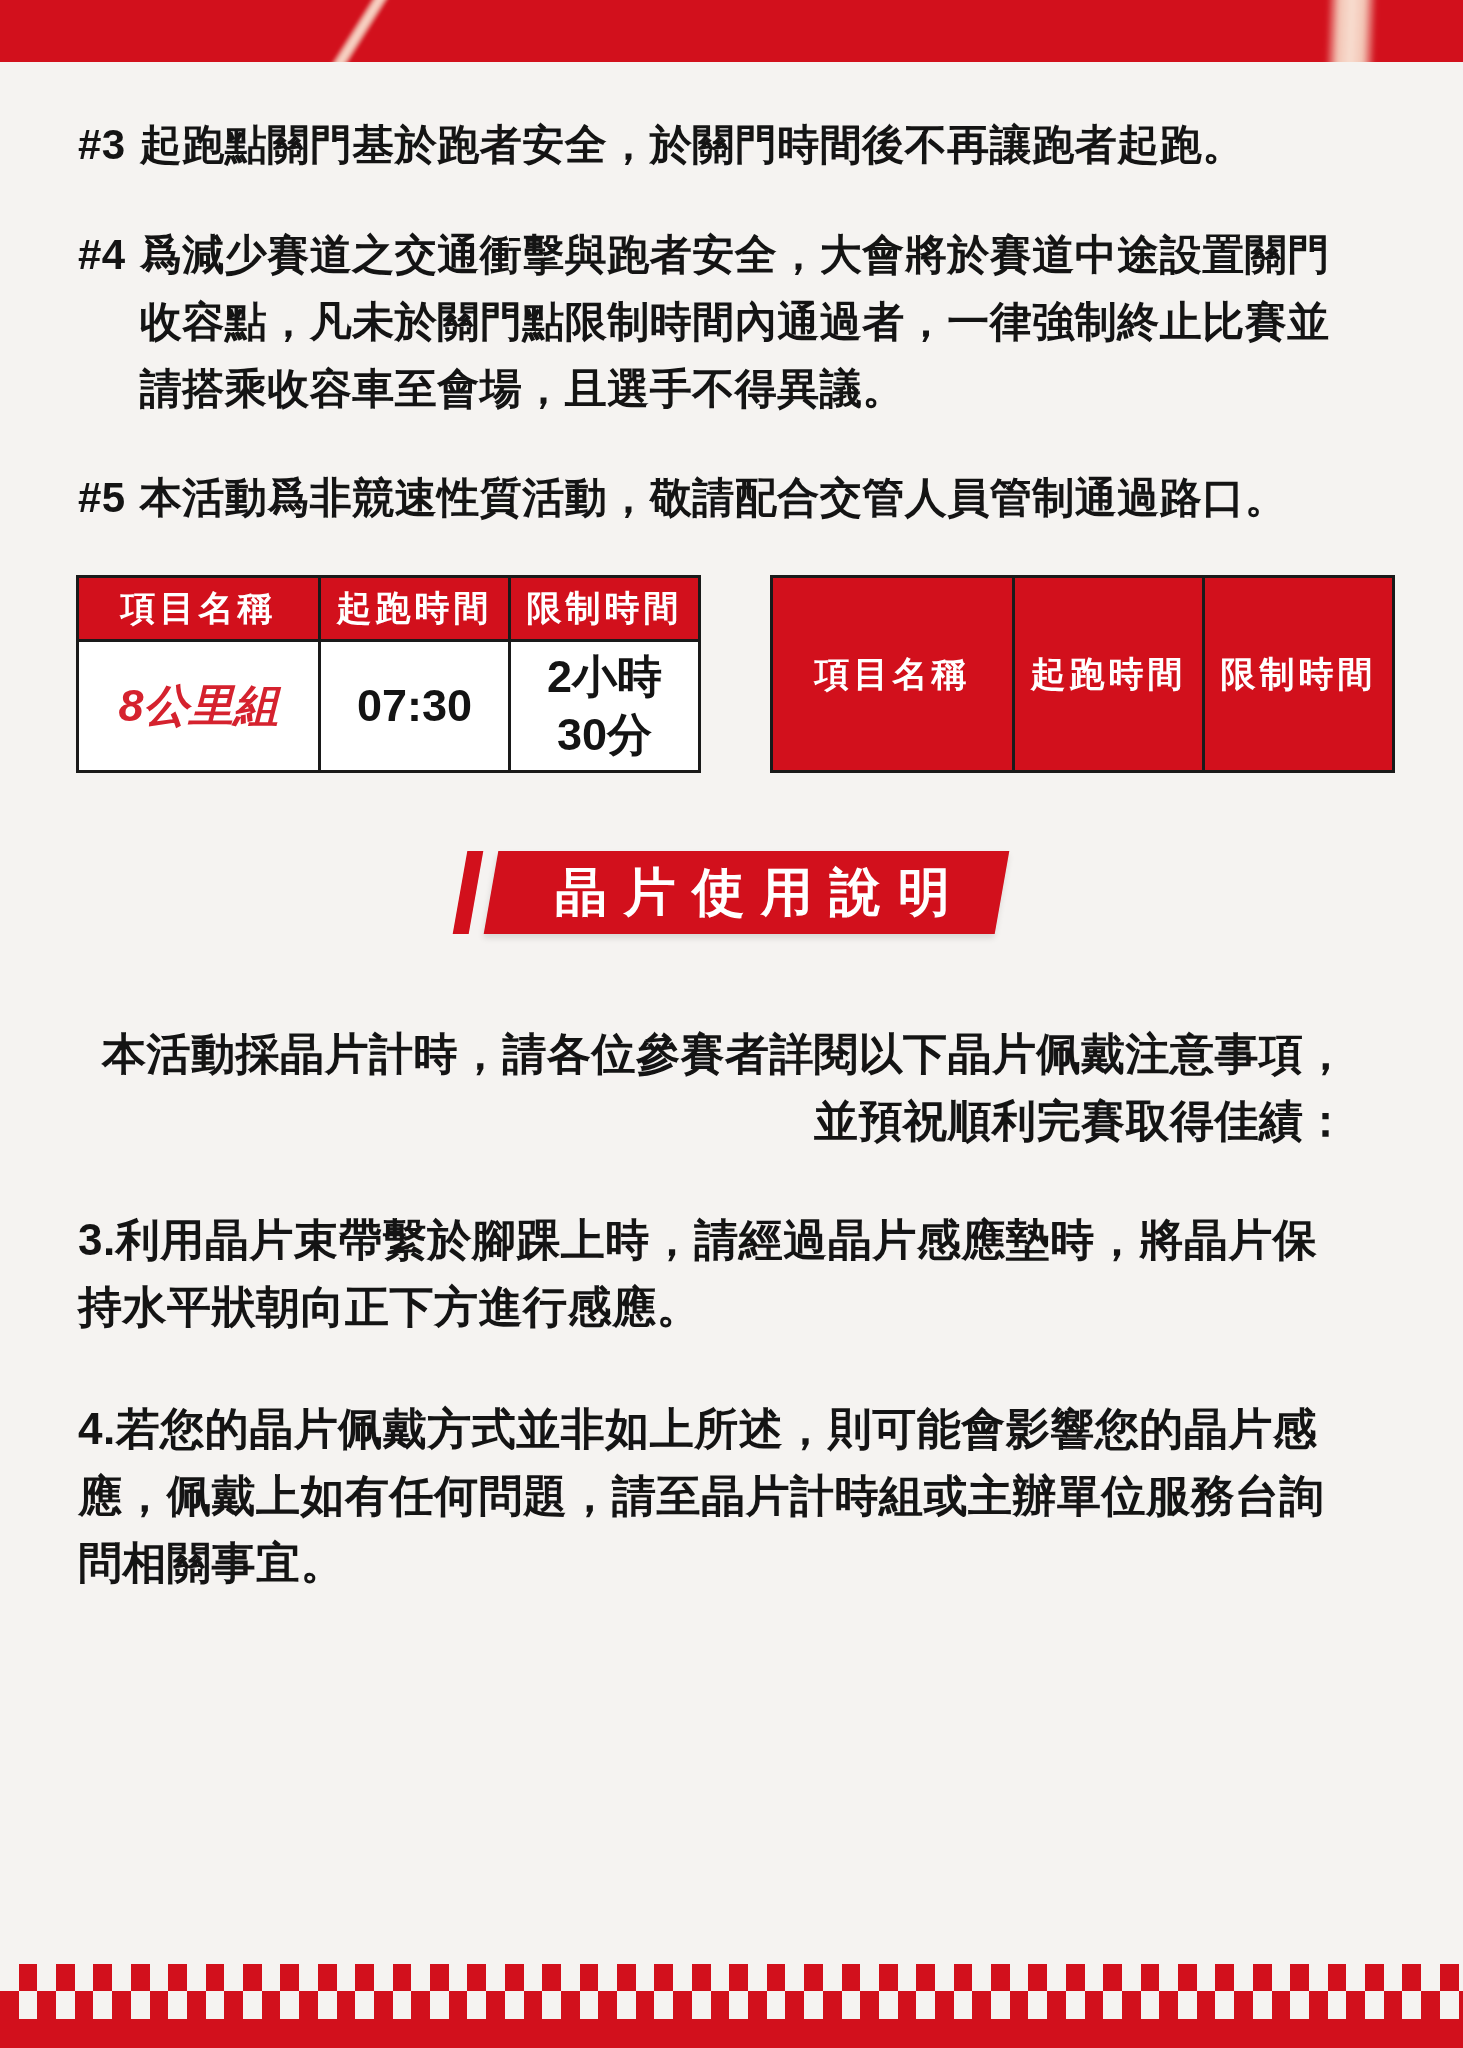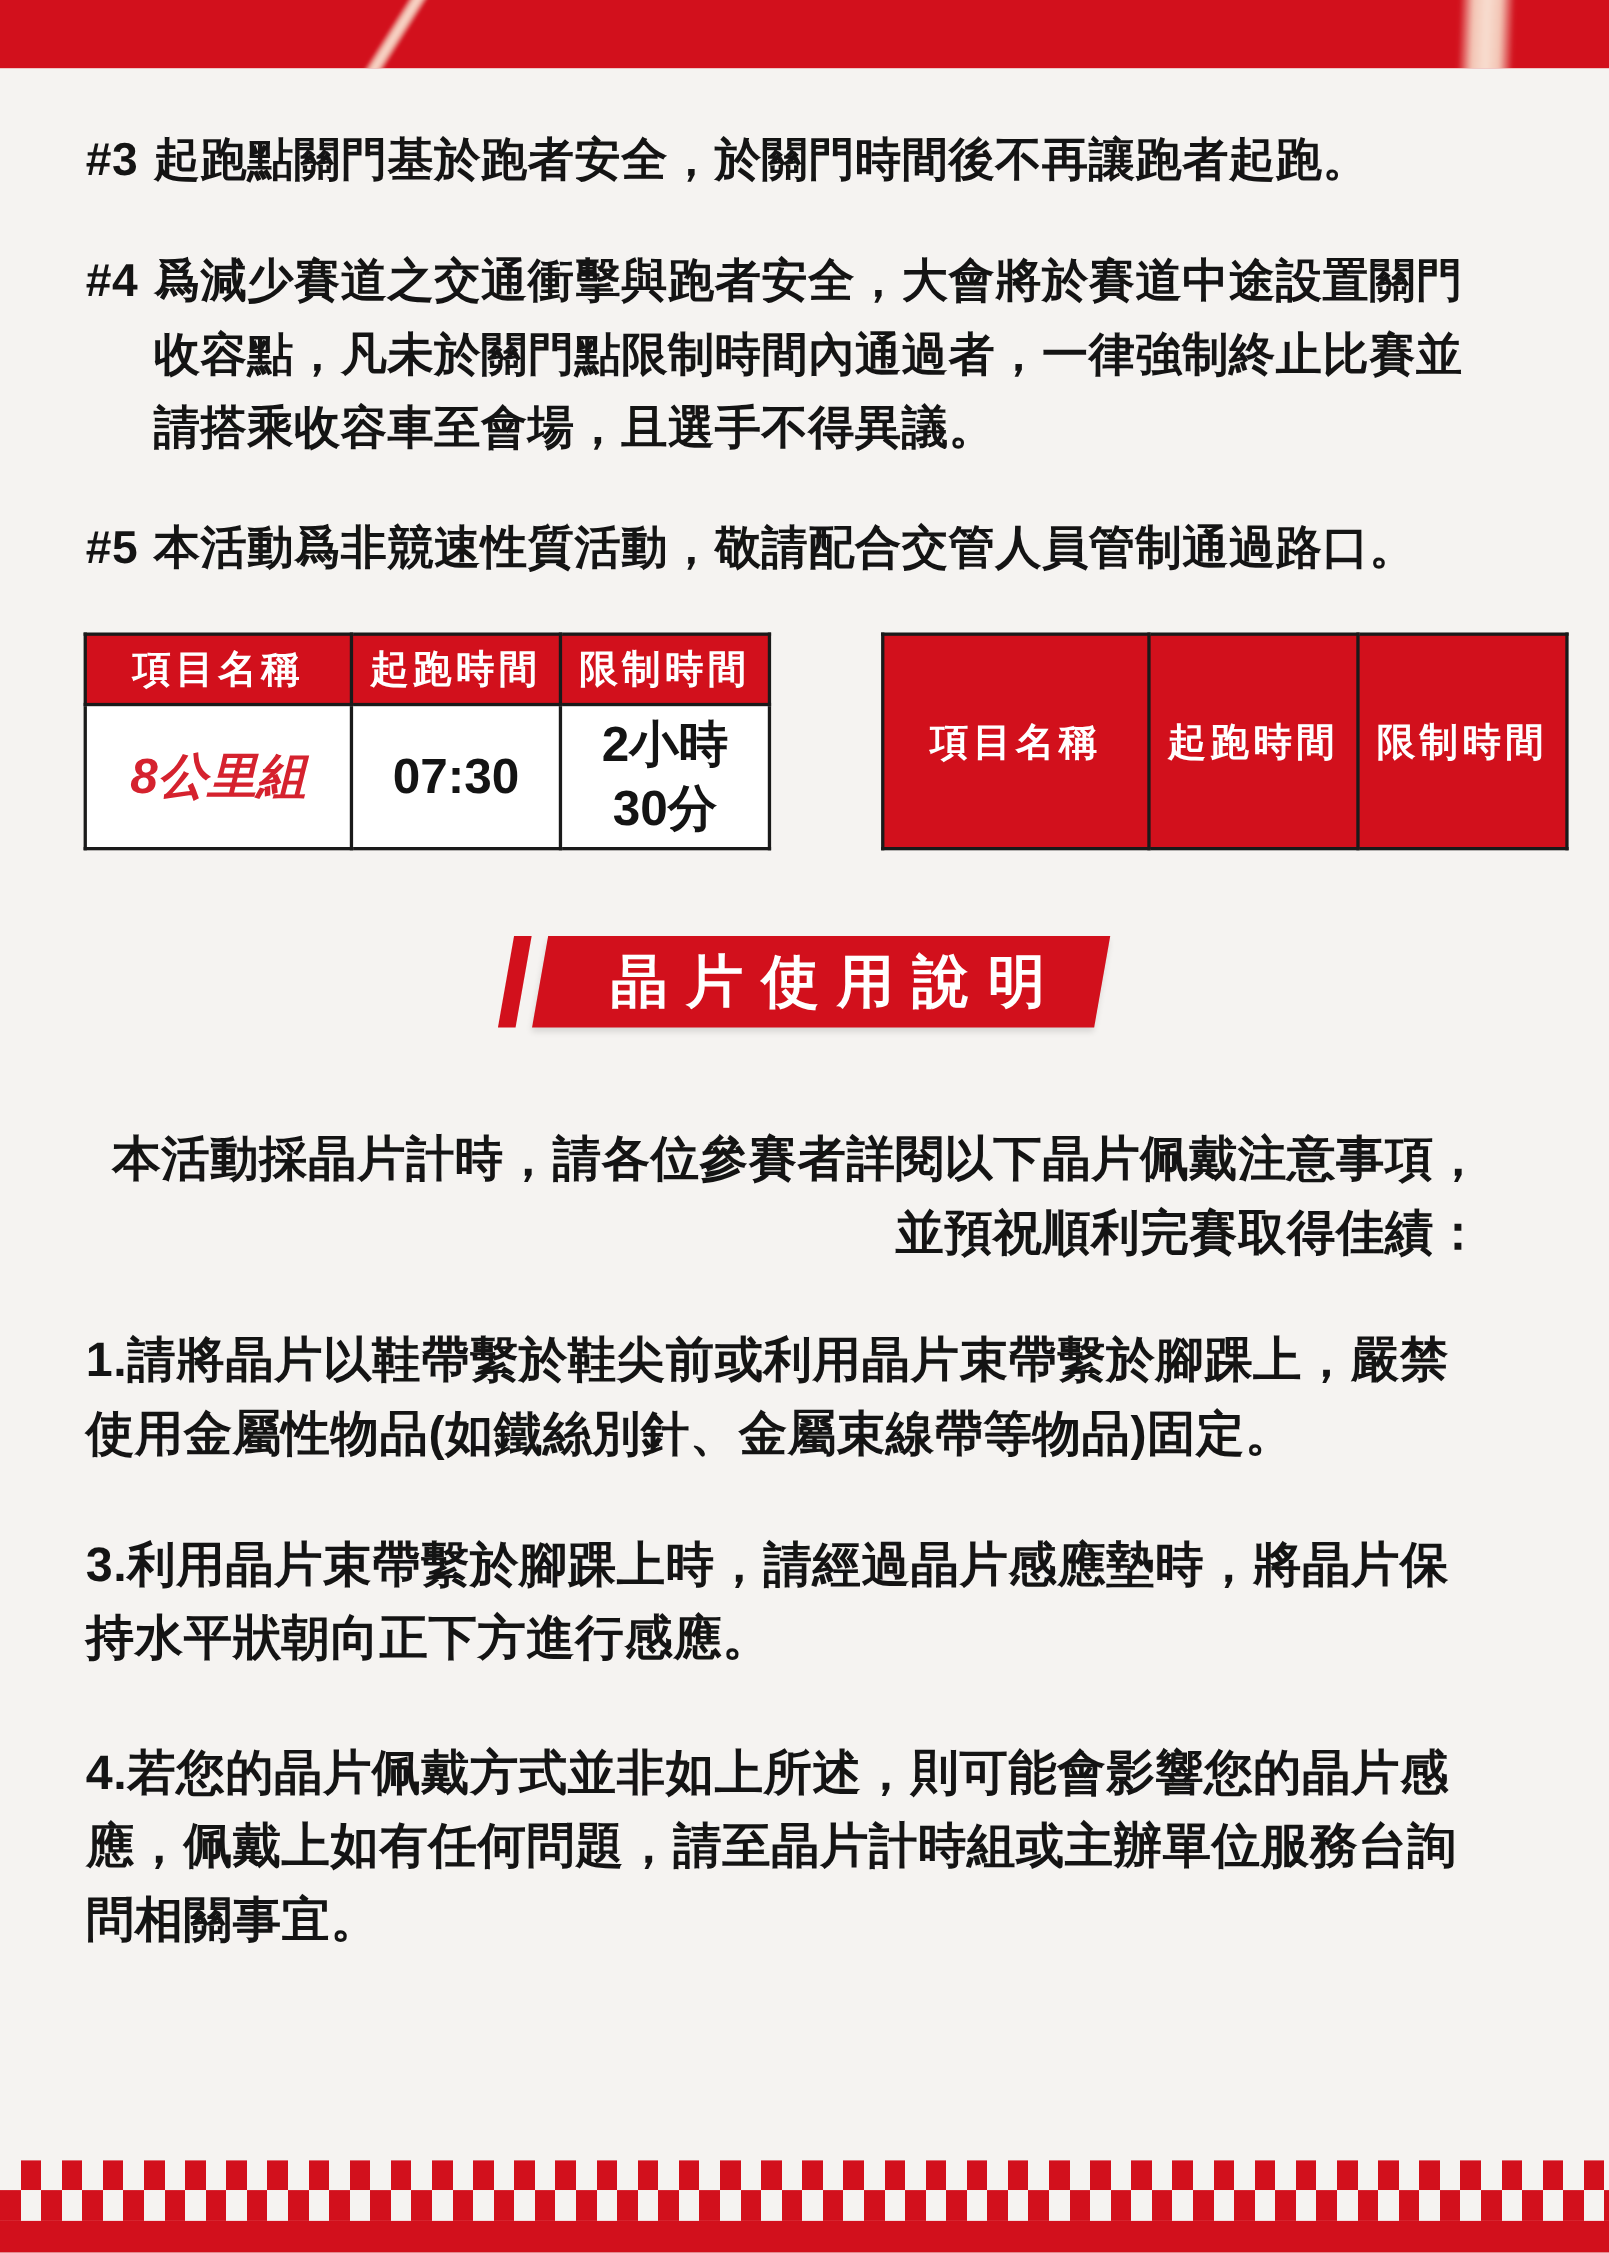--- a/index.html
+++ b/index.html
@@ -43,21 +43,21 @@
     font-size:42px; line-height:67px;
     letter-spacing:0.5px;
   }
   .note-id { flex:0 0 auto; margin-right:14px; }
   .note-text { flex:1 1 auto; }
   .note-3 { margin-top:49px; }
   .note-4 { margin-top:43px; }
   .note-5 { margin-top:42px; }
 
   
-  .tables-row { display:flex; gap:100px; width:max-content; margin:44px 0 0 -2px; }
+  .tables-row { display:flex; gap:69px; width:max-content; margin:44px 0 0 -2px; }
   table.sched { border-collapse:collapse; table-layout:fixed; }
   table.sched td, table.sched th { border:3px solid #1a1a1a; padding:0; text-align:center; vertical-align:middle; }
   table.sched th {
     background:#d2101c; color:#ffffff;
     height:61px; font-size:35px; letter-spacing:4px;
   }
   .col-name  { width:242px; }
   .col-start { width:190px; }
   .col-limit { width:190px; }
   table.sched td { height:128px; background:#ffffff; font-size:45px; }
@@ -170,21 +170,20 @@
     </div>
 
     <div class="title-row">
       <div class="title-slash"></div>
       <div class="title-box">
         <span>晶片使用說明</span>
       </div>
     </div>
 
     <p class="chip chip-intro">本活動採晶片計時，請各位參賽者詳閱以下晶片佩戴注意事項，並預祝順利完賽取得佳績：</p>
-    <p class="chip item-1">1.請將晶片以鞋帶繫於鞋尖前或利用晶片束帶繫於腳踝上，嚴禁使用金屬性物品(如鐵絲別針、金屬束線帶等物品)固定。</p>
     <p class="chip item-3">3.利用晶片束帶繫於腳踝上時，請經過晶片感應墊時，將晶片保持水平狀朝向正下方進行感應。</p>
     <p class="chip item-4">4.若您的晶片佩戴方式並非如上所述，則可能會影響您的晶片感應，佩戴上如有任何問題，請至晶片計時組或主辦單位服務台詢問相關事宜。</p>
 
   </div>
 
   <div class="footer">
     <div class="checker-row1"></div>
     <div class="checker-row2"></div>
     <div class="red-bar"></div>
   </div>

